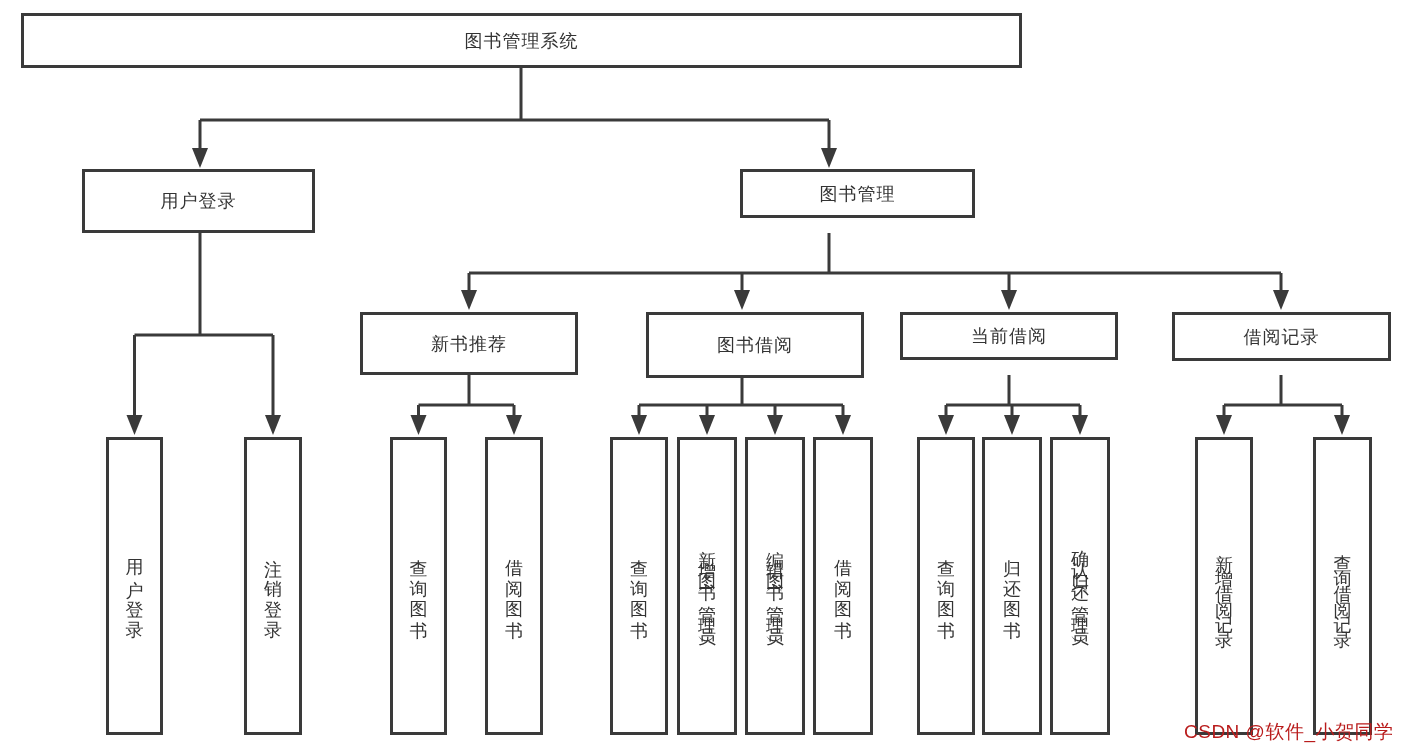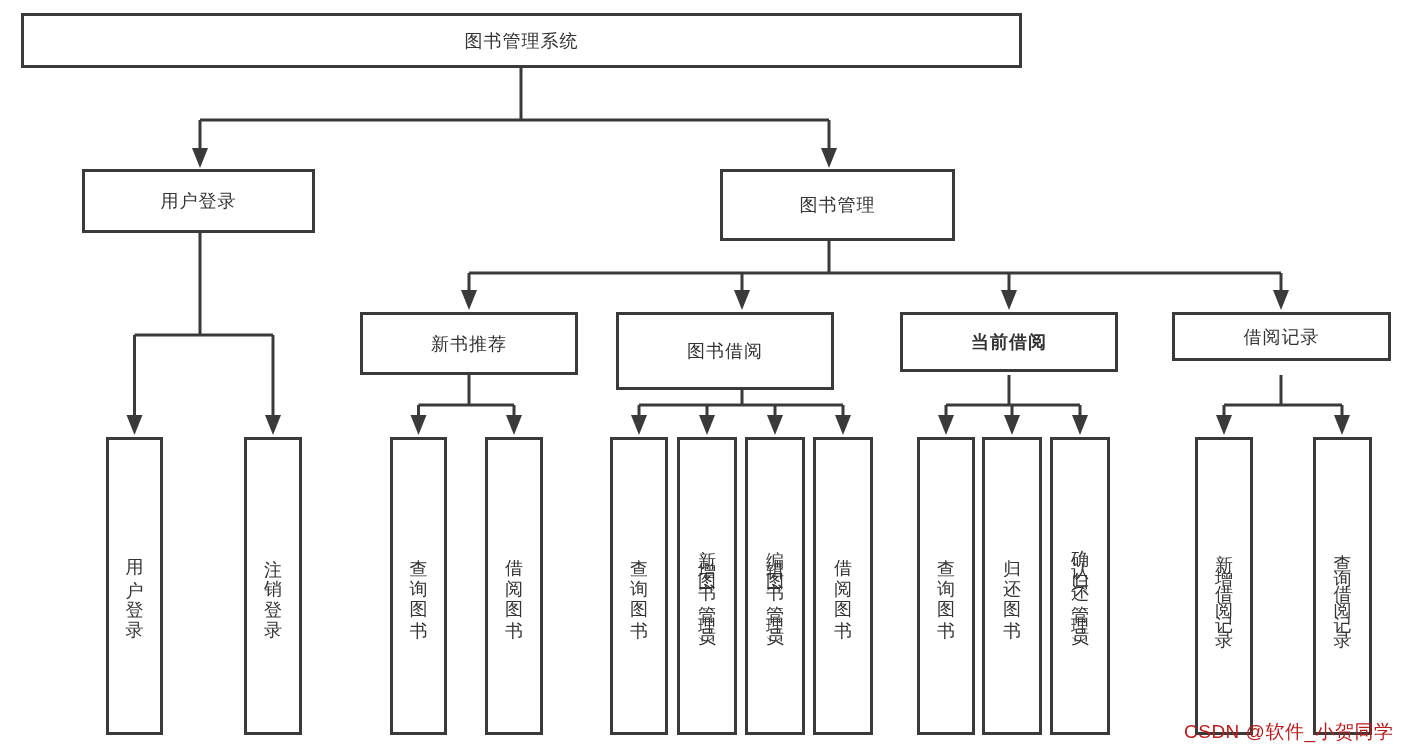--- a/index.html
+++ b/index.html
@@ -44,24 +44,24 @@
     height: 298px;
     font-size: 18px;
   }
   .sp-wide   { letter-spacing: 1.15em; }
   .sp-mid    { letter-spacing: 0.85em; }
   .sp-narrow { letter-spacing: 0.62em; }
 
   
   .n-root   { left: 21px;   top: 13px;  width: 1001px; height: 55px; }
   .n-login  { left: 82px;   top: 169px; width: 233px;  height: 64px; }
-  .n-mgmt   { left: 720px;  top: 169px; width: 235px;  height: 72px; }
+  .n-mgmt   { left: 740px;  top: 169px; width: 235px;  height: 49px; }
   .n-newrec { left: 360px;  top: 312px; width: 218px;  height: 63px; }
-  .n-borrow { left: 616px;  top: 312px; width: 218px;  height: 78px; }
-  .n-curr   { left: 900px;  top: 312px; width: 218px;  height: 60px; font-weight: bold; }
+  .n-borrow { left: 646px;  top: 312px; width: 218px;  height: 66px; }
+  .n-curr   { left: 900px;  top: 312px; width: 218px;  height: 48px; }
   .n-record { left: 1172px; top: 312px; width: 219px;  height: 49px; }
 
   .l-1  { left: 106px;  width: 57px; }
   .l-2  { left: 244px;  width: 58px; }
   .l-3  { left: 390px;  width: 57px; }
   .l-4  { left: 485px;  width: 58px; }
   .l-5  { left: 610px;  width: 58px; }
   .l-6  { left: 677px;  width: 60px; }
   .l-7  { left: 745px;  width: 60px; }
   .l-8  { left: 813px;  width: 60px; }

